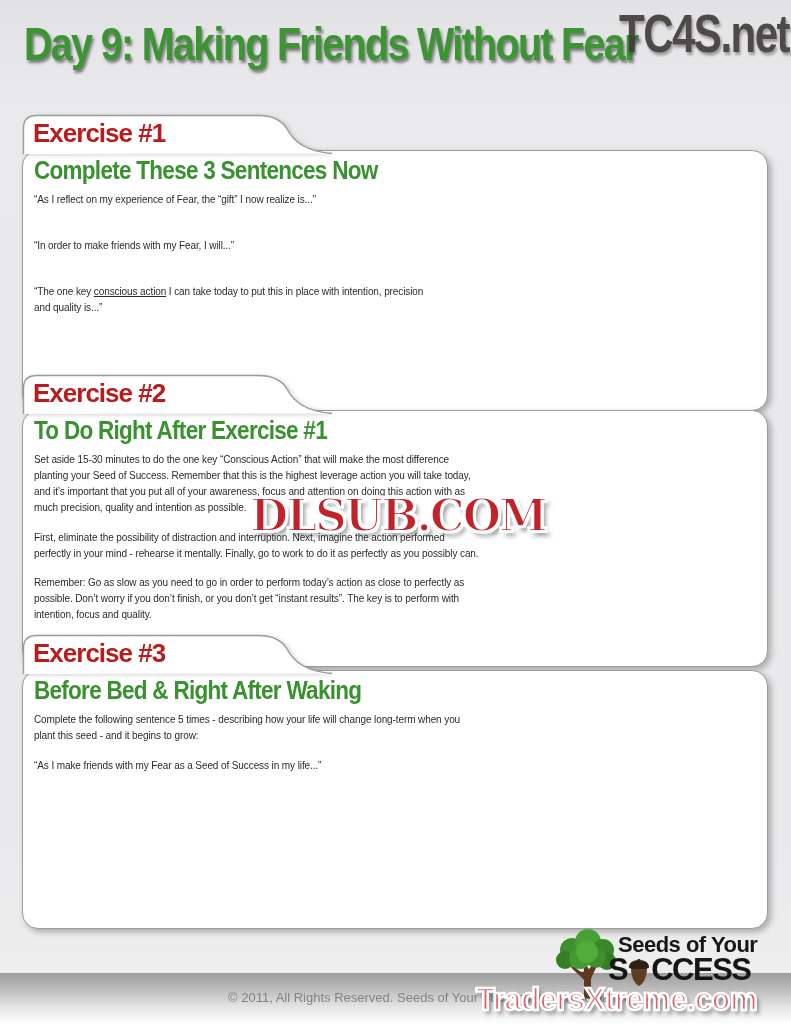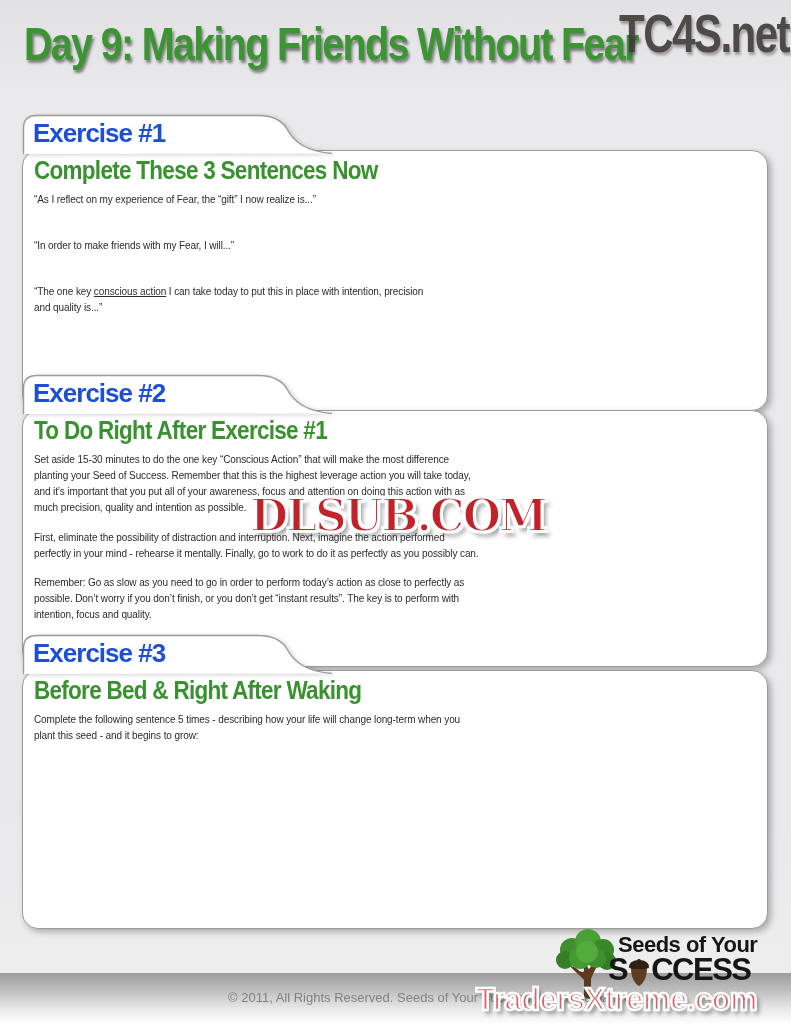--- a/index.html
+++ b/index.html
@@ -34,21 +34,21 @@
     box-shadow:3px 3px 6px rgba(0,0,0,0.28);
   }
   .card1 { top:150px; height:261px; z-index:3; }
   .card2 { top:410px; height:257px; z-index:4; }
   .card3 { top:670px; height:259px; z-index:5; }
 
   .tab { position:absolute; left:-1px; top:-39px; width:312px; height:42px; }
   .tab svg { position:absolute; left:0; top:0; filter:drop-shadow(2px 1px 2px rgba(0,0,0,0.18)); }
   .tab-label {
     position:absolute; left:11px; top:6px;
-    font-size:26px; font-weight:800; letter-spacing:-1px; color:#1d4ed8;
+    font-size:26px; font-weight:800; letter-spacing:-1px; color:#b91c1c;
     white-space:nowrap;
   }
 
   .card-body { position:relative; padding:5px 24px 0 11px; height:100%; overflow:hidden; }
   .card-body h2 {
     font-size:25px; font-weight:700; letter-spacing:-0.8px; color:#39922f;
     transform:scaleX(0.9); transform-origin:left top;
     margin:0 0 7px 0; white-space:nowrap;
   }
   .card-body p {
@@ -148,20 +148,21 @@
     <div class="tab">
       <svg width="312" height="42" viewBox="0 0 312 42">
         <path d="M1.5,42 L1.5,16 Q1.5,3.5 15,3.5 L236,3.5 Q257,3.5 265,17 Q276,39 310,41.5" fill="#ffffff" stroke="#9c9c9c" stroke-width="1.4"></path>
       </svg>
       <span class="tab-label">Exercise #3</span>
     </div>
     <div class="card-body">
       <h2>Before Bed &amp; Right After Waking</h2>
       <p>Complete the following sentence 5 times - describing how your life will change long-term when you
 plant this seed - and it begins to grow:</p>
+      <p>“As I make friends with my Fear as a Seed of Success in my life...”</p>
     </div>
   </section>
 
   <div class="wm-dlsub">DLSUB.COM</div>
 
   <div class="footer-band"></div>
   <div class="copyright">© 2011, All Rights Reserved. Seeds of Your Success is a Trademark of</div>
 
   <div class="logo">
     <svg class="tree" width="72" height="72" viewBox="0 0 72 72">

